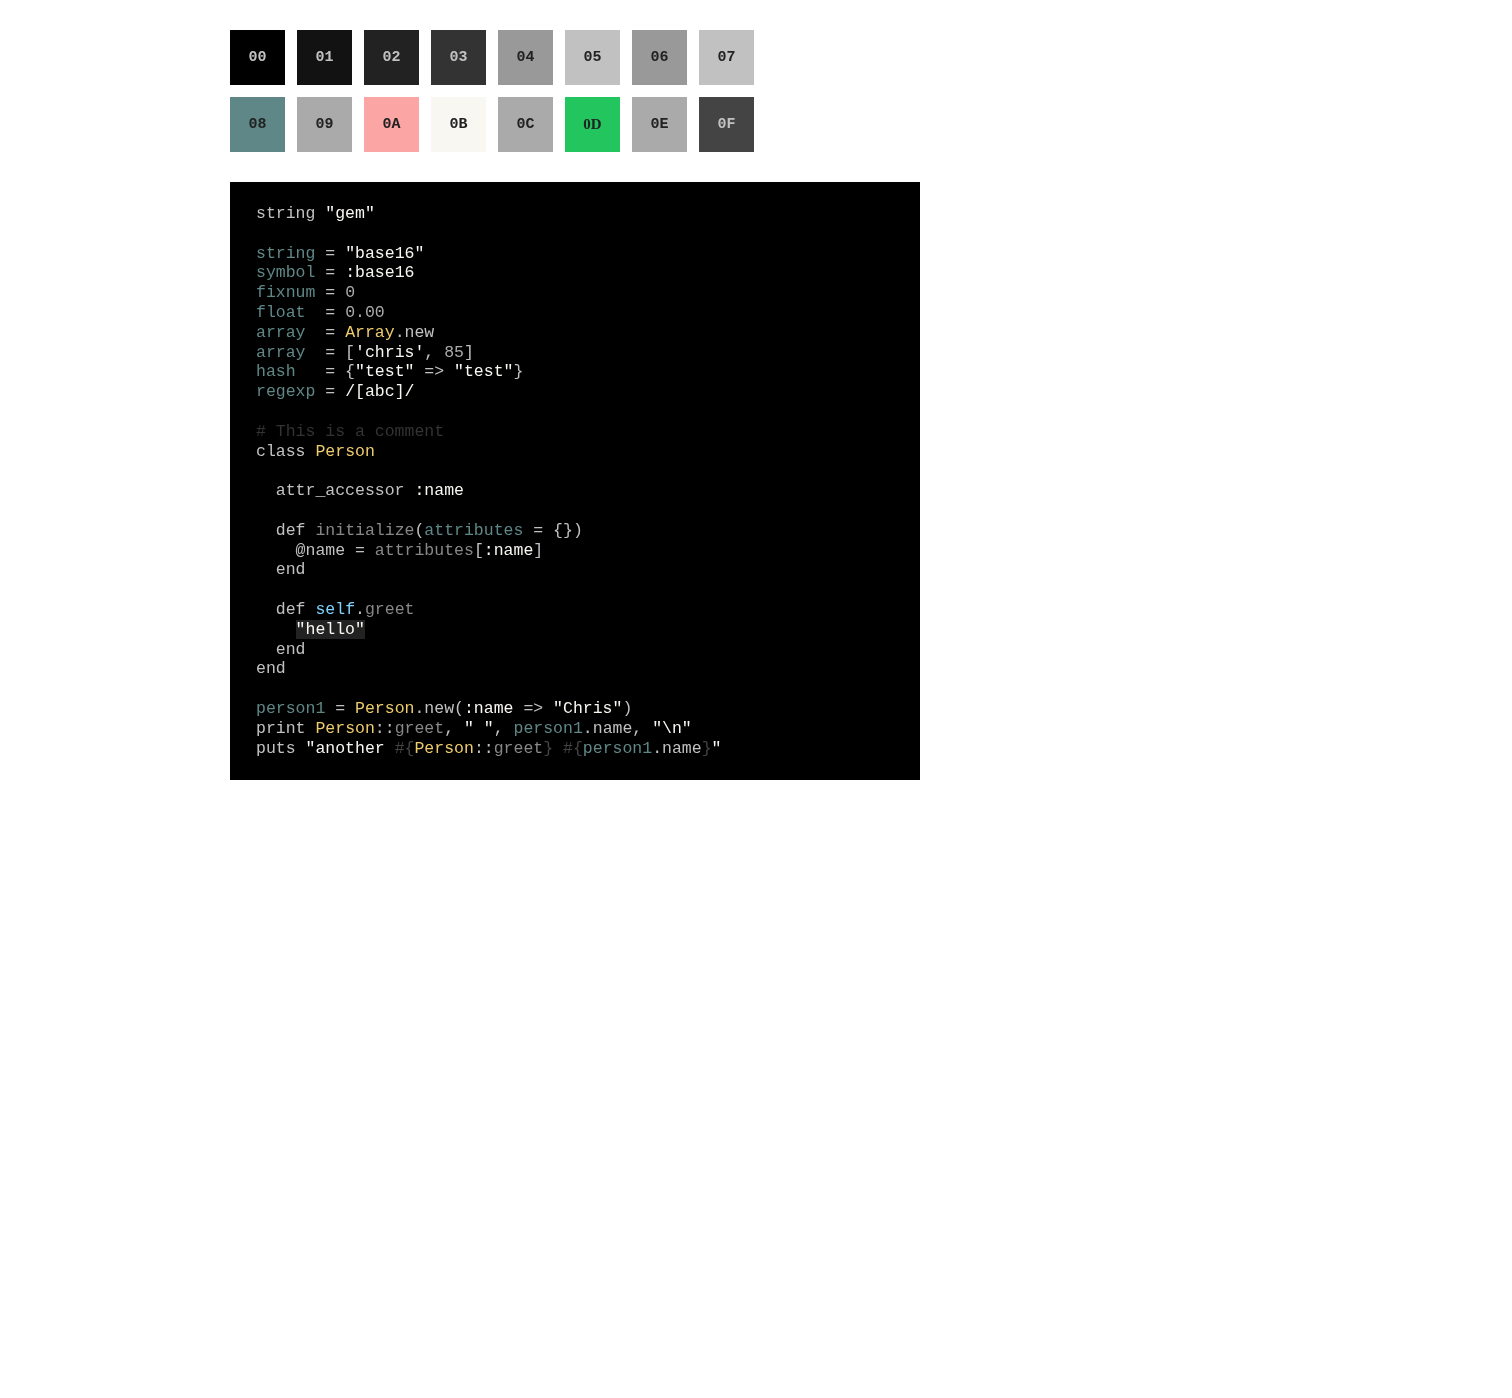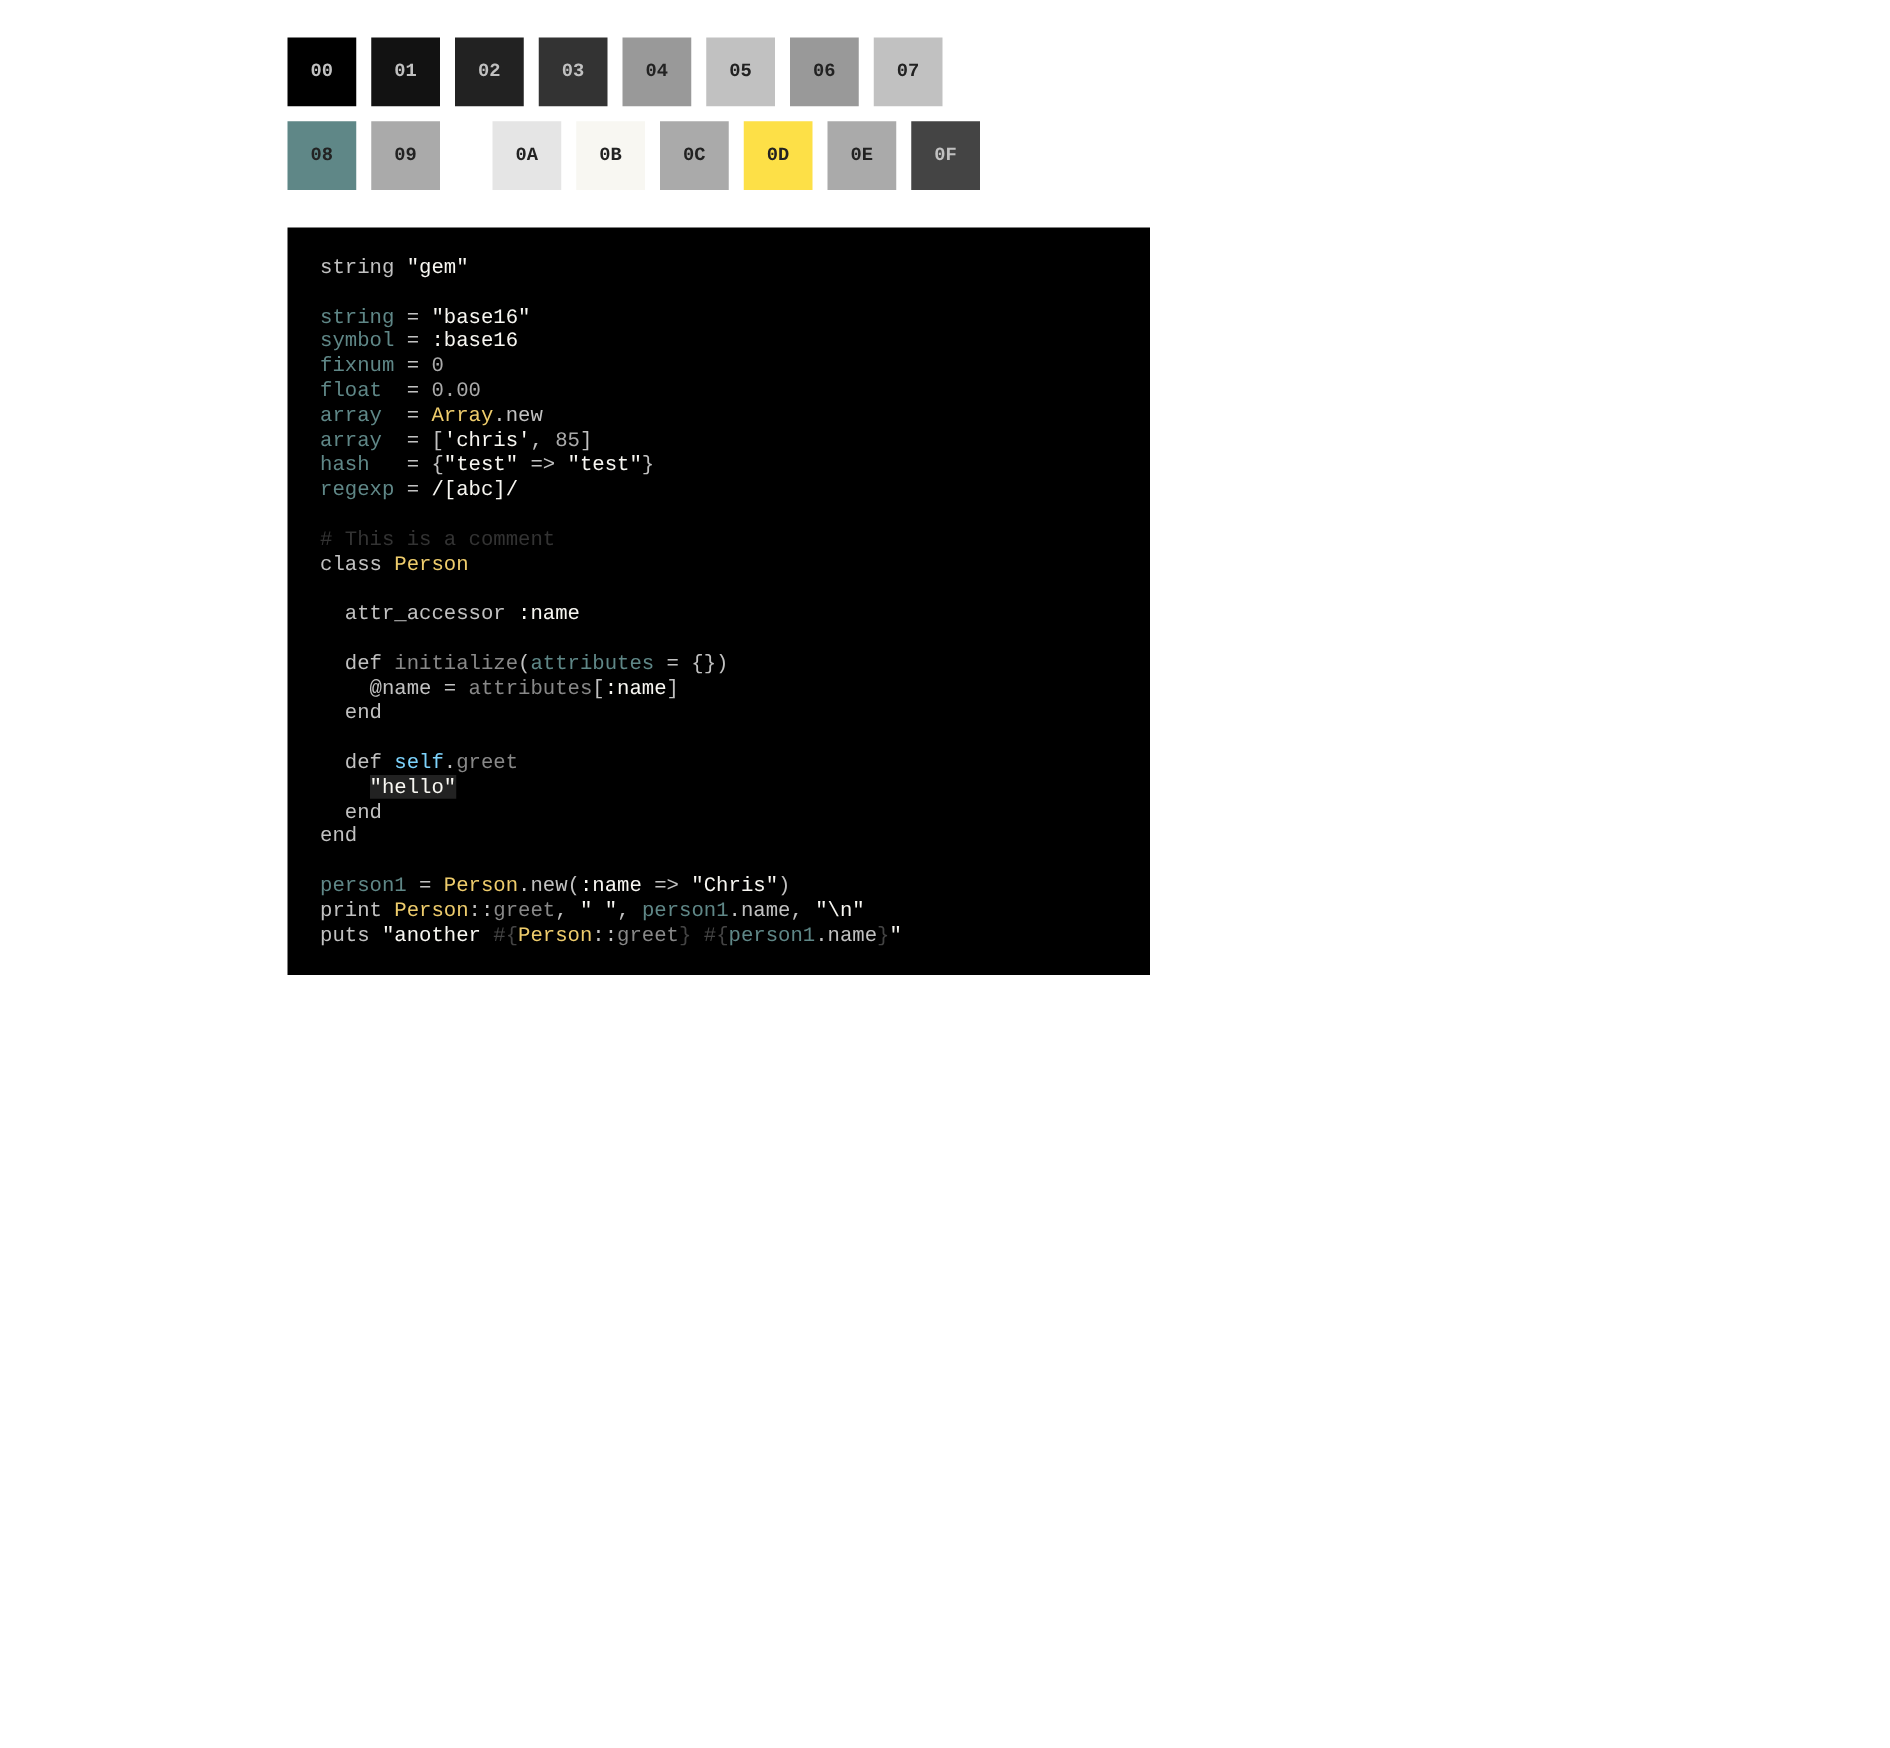--- a/index.html
+++ b/index.html
@@ -68,24 +68,24 @@
       <div class="swatch" style="background: rgb(0, 0, 0); color: rgb(193, 193, 193);">00</div>
       <div class="swatch" style="background: rgb(18, 18, 18); color: rgb(193, 193, 193);">01</div>
       <div class="swatch" style="background: rgb(34, 34, 34); color: rgb(193, 193, 193);">02</div>
       <div class="swatch" style="background: rgb(51, 51, 51); color: rgb(193, 193, 193);">03</div>
       <div class="swatch" style="background: rgb(153, 153, 153); color: rgb(34, 34, 34);">04</div>
       <div class="swatch" style="background: rgb(193, 193, 193); color: rgb(34, 34, 34); text-align: center;">05</div>
       <div class="swatch" style="background: rgb(153, 153, 153); color: rgb(34, 34, 34);">06</div>
       <div class="swatch" style="background: rgb(193, 193, 193); color: rgb(34, 34, 34);">07</div>
       <div class="swatch" style="background: rgb(95, 135, 135); color: rgb(34, 34, 34);">08</div>
       <div class="swatch" style="background: rgb(170, 170, 170); color: rgb(34, 34, 34);">09</div>
-      <div class="swatch" style="background: #e5e5e5; color: rgb(34, 34, 34); margin-left: 30px;">0A</div>
+      <div class="swatch" style="background: #fca5a5; color: rgb(34, 34, 34);">0A</div>
       <div class="swatch" style="background: rgb(248, 247, 242); color: rgb(34, 34, 34);">0B</div>
       <div class="swatch" style="background: rgb(170, 170, 170); color: rgb(34, 34, 34);">0C</div>
-      <div class="swatch" style="background: #fde047; color: rgb(34, 34, 34);">0D</div>
+      <div class="swatch" style="background: #22c55e; color: rgb(34, 34, 34); font-family: Liberation Serif, serif;">0D</div>
       <div class="swatch" style="background: rgb(170, 170, 170); color: rgb(34, 34, 34);">0E</div>
       <div class="swatch" style="background: rgb(68, 68, 68); color: rgb(193, 193, 193);">0F</div>
     </div>
   <div class="code-block">
     <pre id="code"><span style="color: rgb(193, 193, 193);">string </span><span style="color: rgb(248, 247, 242);">"gem"</span><span style="color: rgb(193, 193, 193);">
 
 </span><span style="color: rgb(95, 135, 135);">string</span><span style="color: rgb(193, 193, 193);"> = </span><span style="color: rgb(248, 247, 242);">"base16"</span><span style="color: rgb(193, 193, 193);">
 </span><span style="color: rgb(95, 135, 135);">symbol</span><span style="color: rgb(193, 193, 193);"> = </span><span style="color: rgb(248, 247, 242);">:base16</span><span style="color: rgb(193, 193, 193);">
 </span><span style="color: rgb(95, 135, 135);">fixnum</span><span style="color: rgb(193, 193, 193);"> = </span><span style="color: rgb(170, 170, 170);">0</span><span style="color: rgb(193, 193, 193);">
 </span><span style="color: rgb(95, 135, 135);">float</span><span style="color: rgb(193, 193, 193);">  = </span><span style="color: rgb(170, 170, 170);">0.00</span><span style="color: rgb(193, 193, 193);">

